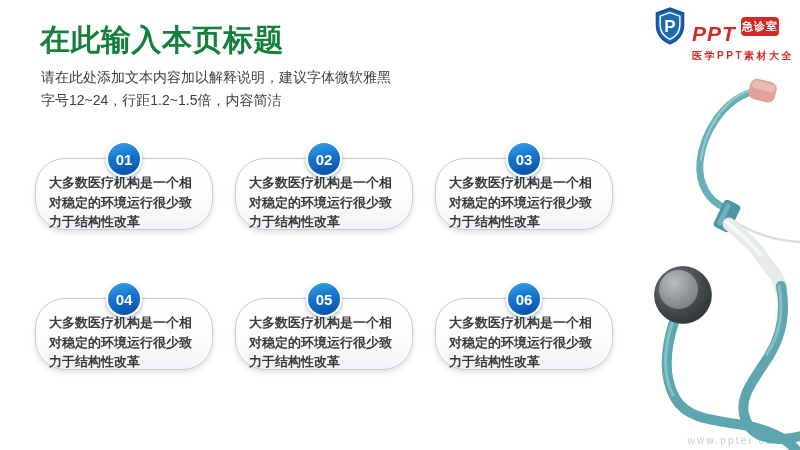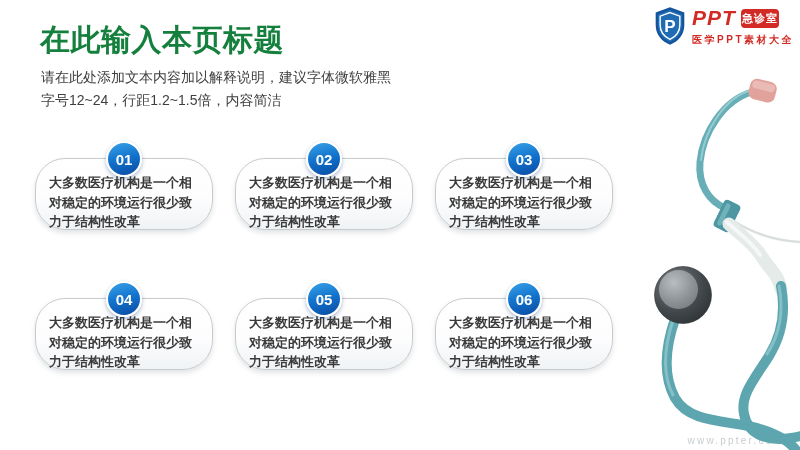--- a/index.html
+++ b/index.html
@@ -11,21 +11,21 @@
   .title { position:absolute; left:40px; top:20px; font-size:30px; font-weight:bold;
            color:#15803d; letter-spacing:0.5px; }
   .subtitle { position:absolute; left:41px; top:66px; font-size:14px; color:#3e3e3e;
               line-height:23px; }
 
   
   .logo { position:absolute; top:6px; right:6px; display:flex; align-items:flex-start; gap:5px; }
   .logo-shield { width:34px; height:40px; }
   .logo-text { display:flex; flex-direction:column; }
   .logo-row { display:flex; align-items:center; gap:5px; }
-  .logo-brand { font-size:21px; font-weight:bold; font-style:italic; color:#d22b25; letter-spacing:1px; }
+  .logo-brand { font-size:21px; font-weight:bold; font-style:italic; color:#d22b25; letter-spacing:1px;margin-top:16px; }
   .logo-badge { background:#d22b25; color:#ffffff; font-size:11px; font-weight:bold;
                 padding:2px 1px; border-radius:4px; letter-spacing:1px; }
   .logo-tagline { font-size:10px; color:#d22b25; font-weight:bold; letter-spacing:2.5px; margin-top:3px; }
 
   
   .cards { position:absolute; left:35px; top:140px; display:grid;
            grid-template-columns:repeat(3,178px); column-gap:22px; row-gap:50px; }
   .cell { position:relative; }
   .card { position:relative; margin-top:18px; width:178px; height:72px;
           border:1px solid #c7cbce; border-radius:30px;

